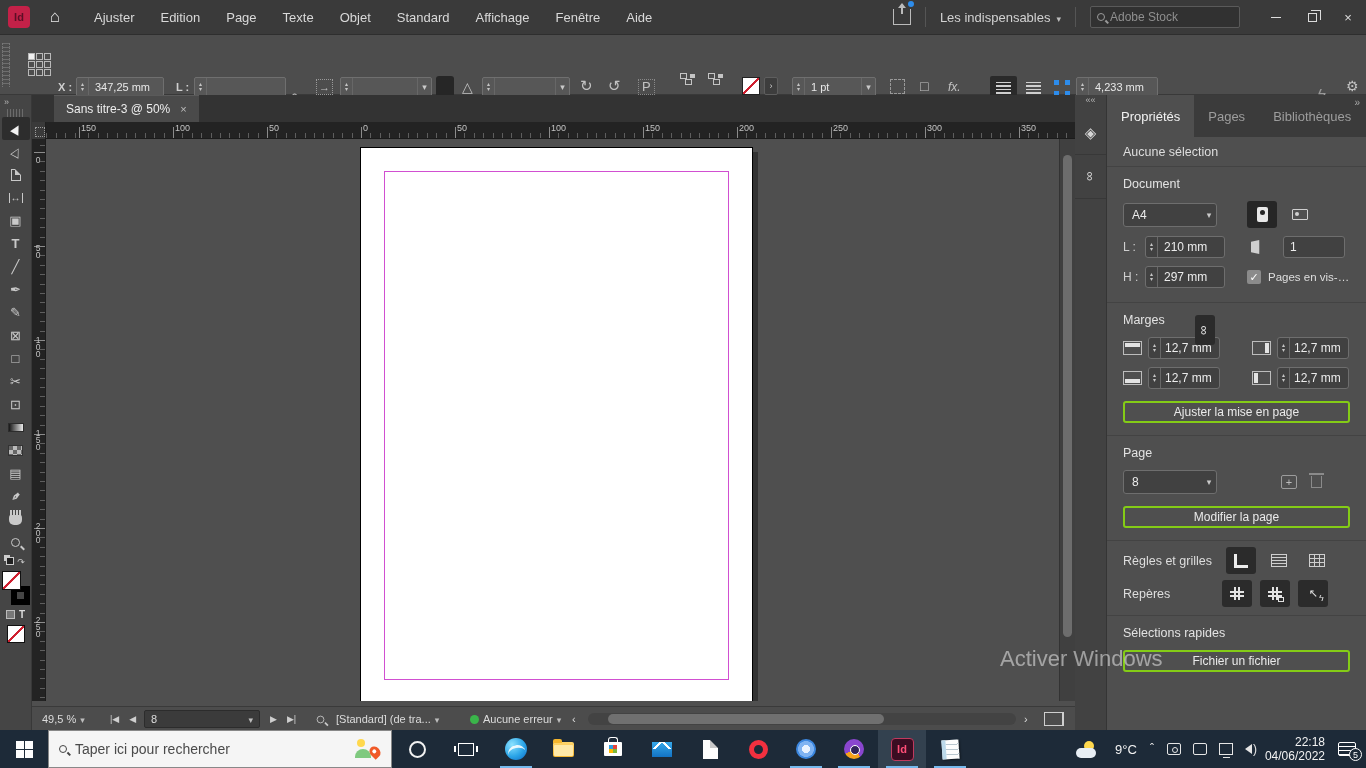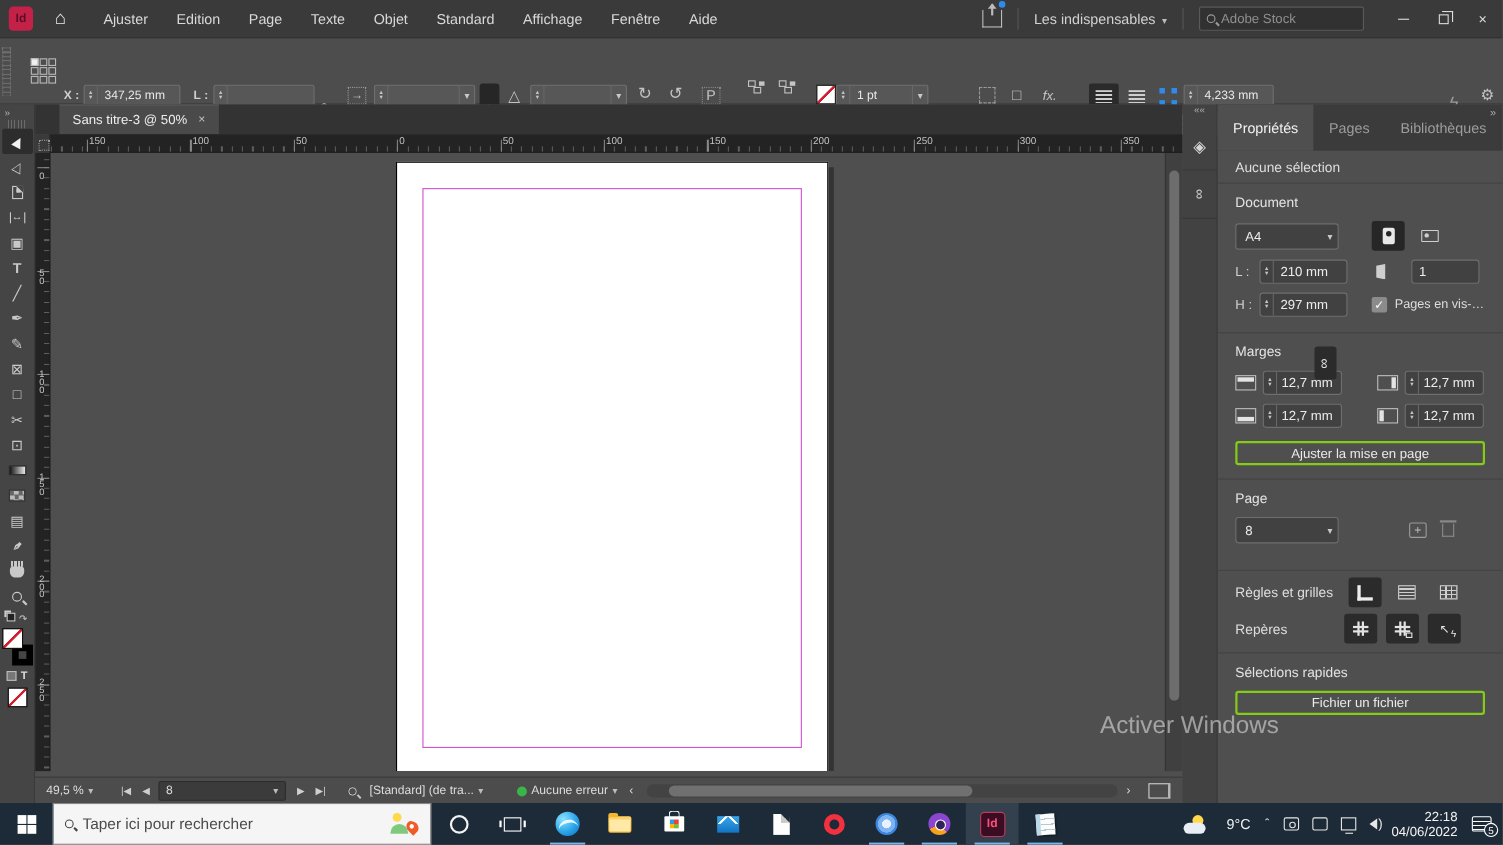--- a/index.html
+++ b/index.html
@@ -400,21 +400,21 @@
     <span class="cb-ic" style="left:680px;top:44px"><span class="tree-ic"></span></span>
     <span class="cb-ic" style="left:708px;top:44px"><span class="tree-ic"></span></span>
     <span class="cb-ic" style="left:680px;top:70px"><span class="tree-ic"></span></span>
     <span class="cb-ic" style="left:708px;top:70px"><span class="tree-ic"></span></span>
     <span class="swatch-none" style="left:742px;top:42px"></span>
     <span class="mini-next" style="left:764px;top:42px">›</span>
     <span class="swatch-stroke" style="left:742px;top:68px">
         <i></i>
       </span>
     <span class="mini-next" style="left:764px;top:68px">›</span>
-    <div class="field" style="left:760px;top:42px;width:84px">
+    <div class="field" style="left:792px;top:42px;width:84px">
       <span class="stp">
           <span>▴</span>
           <span>▾</span>
         </span>
       <span class="fval">1 pt</span>
       <span class="dd-end">▾</span>
     </div>
     <div class="stroke-style" style="left:792px;top:68px;width:84px">
       <i></i>
       <span class="dd-end" style="border-left:1px solid #999;color:#444">▾</span>
@@ -709,20 +709,21 @@
       <div class="psec">
         <div class="psec-title">Page</div>
         <div class="prow" style="margin-bottom:12px">
           <div class="pselect">
             <span>8</span>
             <span class="dd-end">▾</span>
           </div>
           <span class="plus-ic" style="margin-left:64px">+</span>
           <span class="trash-ic"></span>
         </div>
+        <button class="pbtn">Modifier la page</button>
       </div>
 
       <div class="psec" style="padding-top:6px;padding-bottom:6px">
         <div class="prow" style="margin-bottom:6px">
           <span style="font-size:12.5px">Règles et grilles</span>
           <span class="icbtn active" style="margin-left:14px">
               <span class="corner-ruler"></span>
             </span>
           <span class="icbtn">
               <span class="bgrid-ic"></span>

